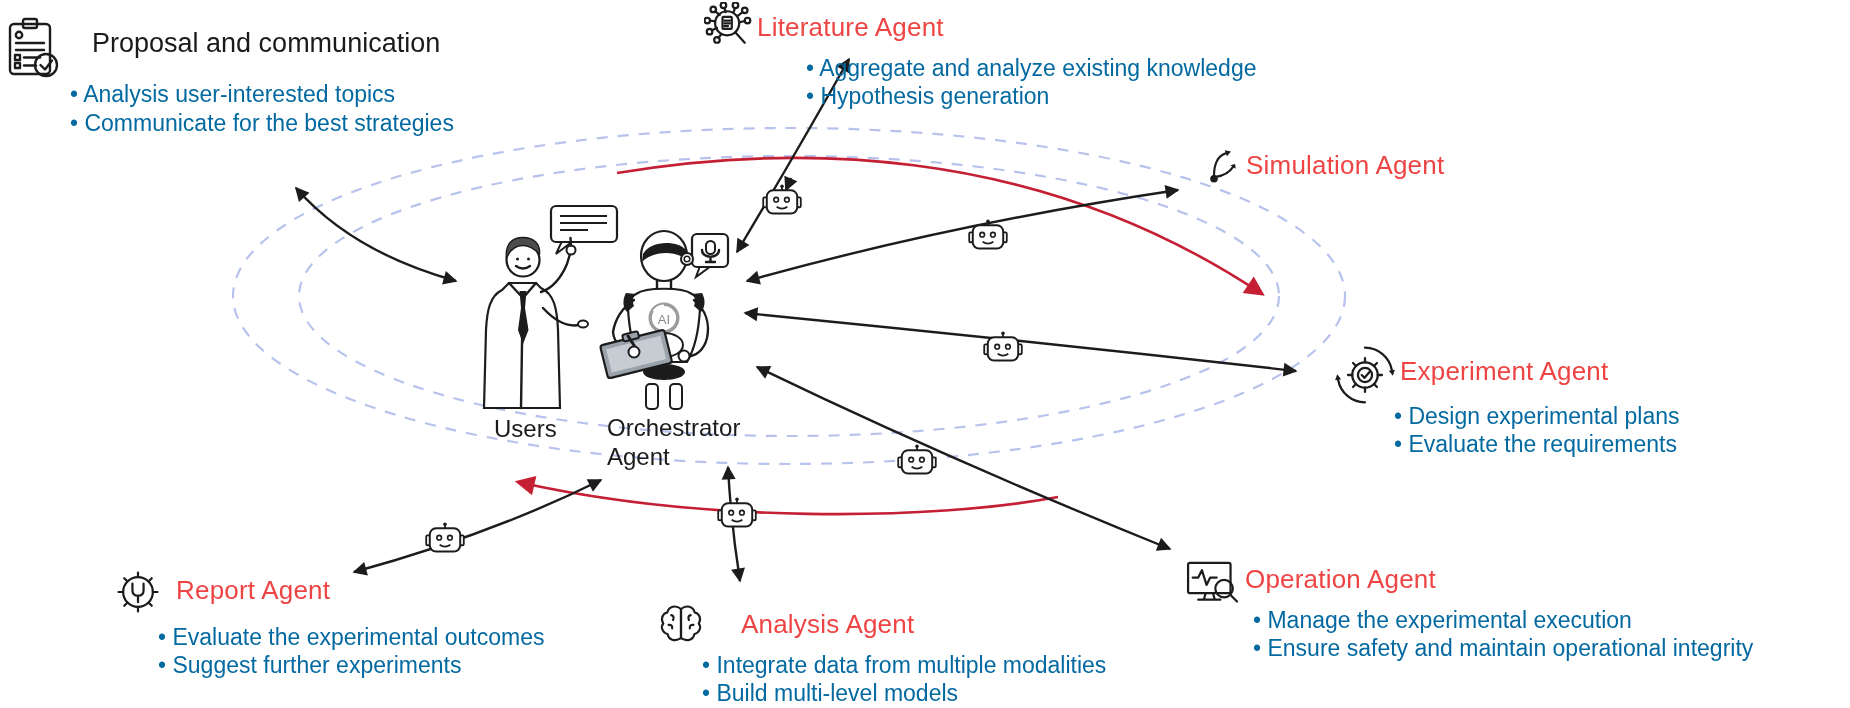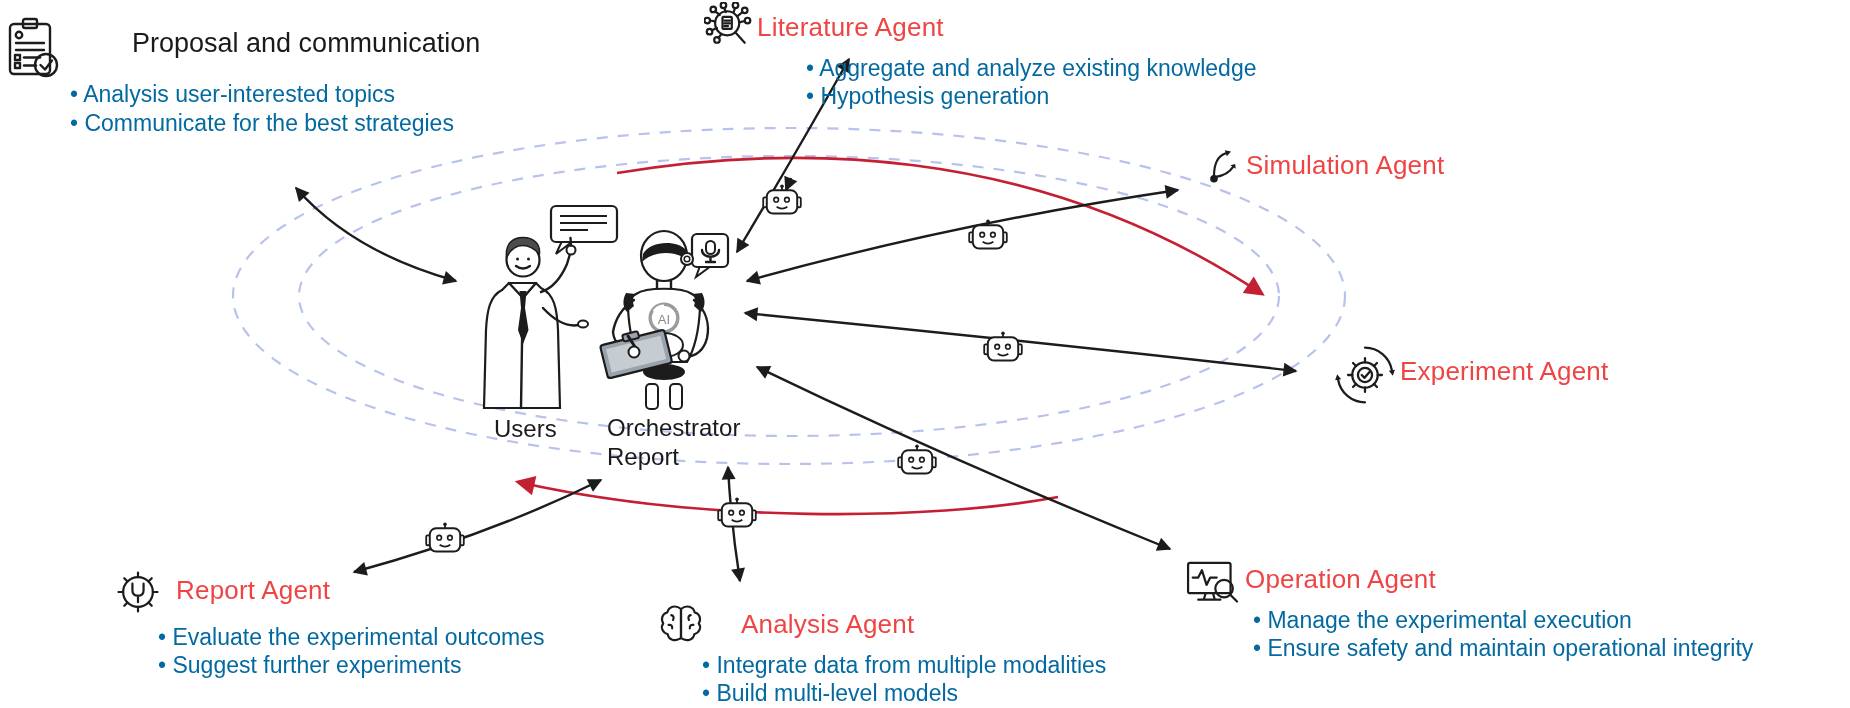--- a/index.html
+++ b/index.html
@@ -3,21 +3,21 @@
 <meta charset="utf-8">
 <style>
   html,body{margin:0;padding:0;background:#ffffff;}
   .stage{
     position:relative;width:1850px;height:708px;overflow:hidden;background:#fff;
     font-family:"Liberation Sans","DejaVu Sans",sans-serif;color:#1a1a1a;
   }
   .layer{position:absolute;left:0;top:0;z-index:0;}
   .abs{position:absolute;z-index:2;}
   .agent-title{font-size:26px;letter-spacing:0.2px;white-space:nowrap;color:#ef4444;}
-  .main-title{font-size:27px;white-space:nowrap;color:#1a1a1a;margin-left:40px;}
+  .main-title{font-size:27px;white-space:nowrap;color:#1a1a1a;}
   .bullets{font-size:23px;line-height:28px;color:#0369a1;white-space:nowrap;}
   .bullets .row::before{content:"• ";}
   .bullets-tight{line-height:29px;}
   .center-label{font-size:24px;line-height:29px;color:#1a1a1a;white-space:nowrap;}
   .icon-box{display:block;}
   svg{display:block;}
   .orbit{fill:none;stroke:#b7c3ec;stroke-width:2.2;stroke-dasharray:11 10;}
   .link{fill:none;stroke:#1c1c1c;stroke-width:2.4;}
   .redflow{fill:none;stroke:#c51f34;stroke-width:2.6;}
   .ink{stroke:#1c1c1c;fill:none;stroke-width:2.4;stroke-linecap:round;stroke-linejoin:round;}
@@ -185,20 +185,24 @@
       <polygon points="64.5,35.7 66.7,29.4 60.3,30.6" fill="#1c1c1c"></polygon>
       <path d="M35,64 A29,29 0 0 1 6.5,40" class="ink" stroke-width="2.4"></path>
       <polygon points="5.5,34.3 3.3,40.5 9.7,39.5" fill="#1c1c1c"></polygon>
       <circle cx="35" cy="35" r="13.5" class="ink" stroke-width="2.4" fill="#fff"></circle>
       <path d="M48.5,35 H53 M44.5,44.5 L47.7,47.7 M35,48.5 V53 M25.5,44.5 L22.3,47.7 M21.5,35 H17 M25.5,25.5 L22.3,22.3 M35,21.5 V17 M44.5,25.5 L47.7,22.3" class="ink" stroke-width="3.2"></path>
       <circle cx="35" cy="35" r="7.5" class="ink" stroke-width="2"></circle>
       <path d="M31.5,35 L34.5,38 L40,31.5" class="ink" stroke-width="2.2"></path>
     </svg>
   </span>
   <div class="abs agent-title" style="left:1400px;top:356px;">Experiment Agent</div>
+  <div class="abs bullets" style="left:1394px;top:402px;">
+    <div class="row">Design experimental plans</div>
+    <div class="row">Evaluate the requirements</div>
+  </div>
 
   <span class="abs icon-box" style="left:1186px;top:560px;">
     <svg width="54" height="48" viewBox="0 0 58 52">
       <rect x="2" y="3" width="46" height="33" rx="2" class="ink" stroke-width="2.4"></rect>
       <path d="M7,19 H13 L17,11 L22,27 L26,19 H33" class="ink" stroke-width="2.4"></path>
       <path d="M21,36 L19,43 M29,36 L31,43 M13,43 H37" class="ink" stroke-width="2.4"></path>
       <circle cx="41" cy="31" r="9.5" fill="#fff" class="ink" stroke-width="2.4"></circle>
       <path d="M48,38 L55,45" class="ink" stroke-width="3.6"></path>
     </svg>
   </span>
@@ -231,16 +235,16 @@
   </span>
   <div class="abs agent-title" style="left:709px;top:609px;margin-left:32px;">Analysis Agent</div>
   <div class="abs bullets" style="left:702px;top:651px;">
     <div class="row">Integrate data from multiple modalities</div>
     <div class="row">Build multi-level models</div>
   </div>
 
   <div class="abs center-label" style="left:494px;top:414px;">Users</div>
   <div class="abs center-label" style="left:607px;top:413px;">
     <div>Orchestrator</div>
-    <div>Report</div>
+    <div>Agent</div>
   </div>
 
 </div>
 
 </body></html>

